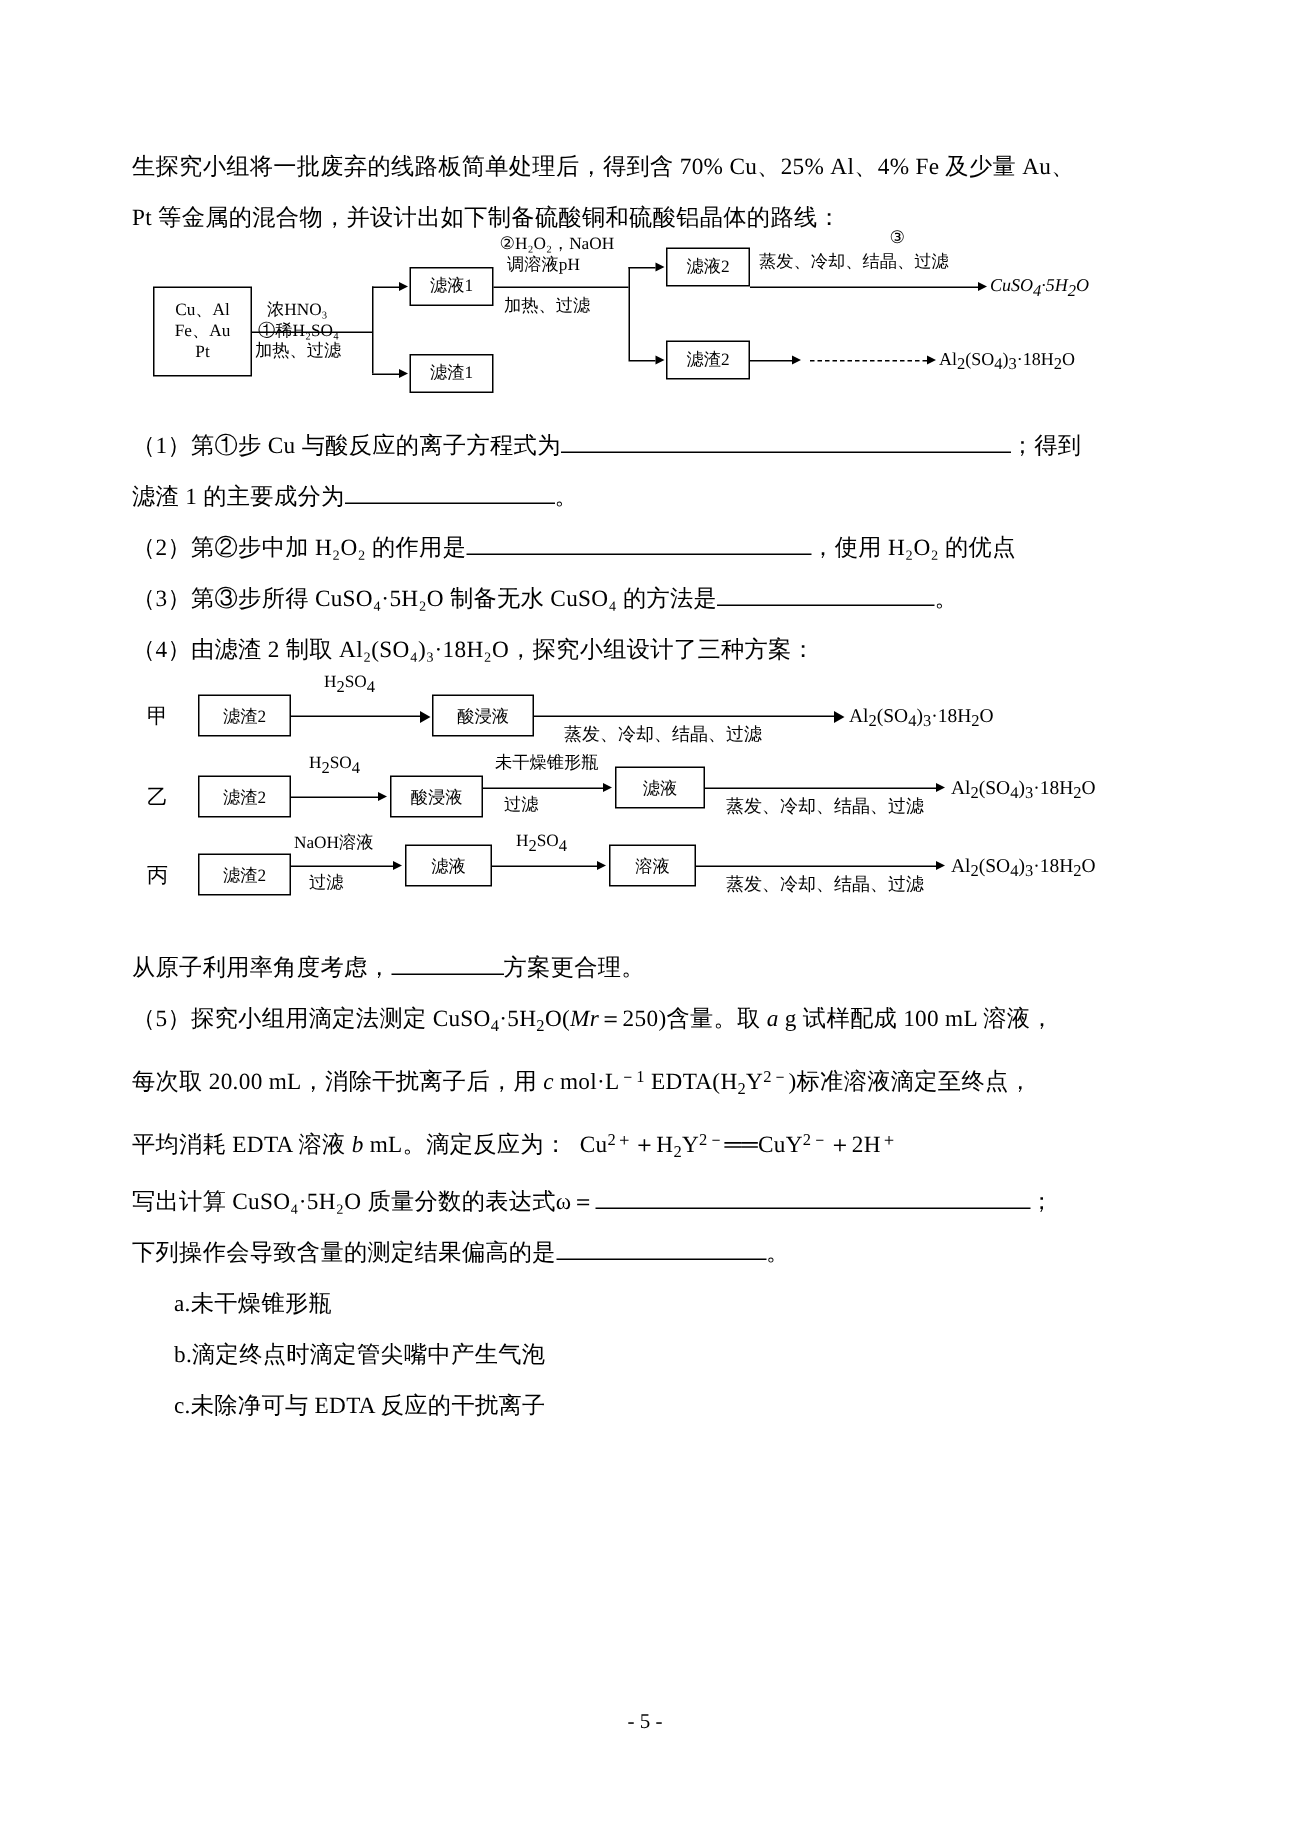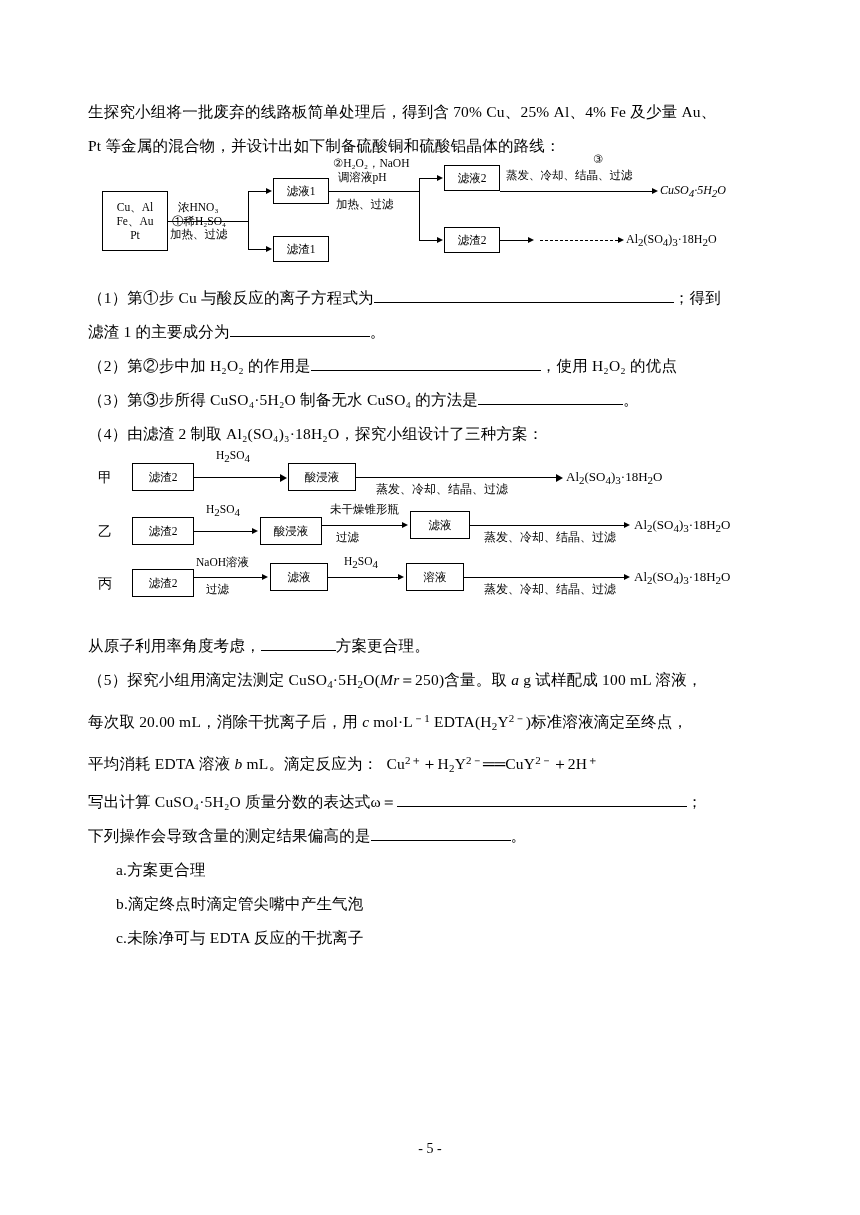--- a/index.html
+++ b/index.html
@@ -273,19 +273,19 @@
     </div>
     <div>
       <span>写出计算 CuSO₄·5H₂O 质量分数的表达式ω＝</span><span class="blank" style="width:290px;"></span><span>；</span>
     </div>
     <div>
       <span>下列操作会导致含量的测定结果偏高的是</span><span class="blank" style="width:140px;"></span><span>。</span>
     </div>
   </div>
 
   <div class="para opts">
-    <div>a.方案更合理</div>
+    <div>a.未干燥锥形瓶</div>
     <div>b.滴定终点时滴定管尖嘴中产生气泡</div>
     <div>c.未除净可与 EDTA 反应的干扰离子</div>
   </div>
 
   <div class="pagenum">- 5 -</div>
 </div>
 
 </body></html>

